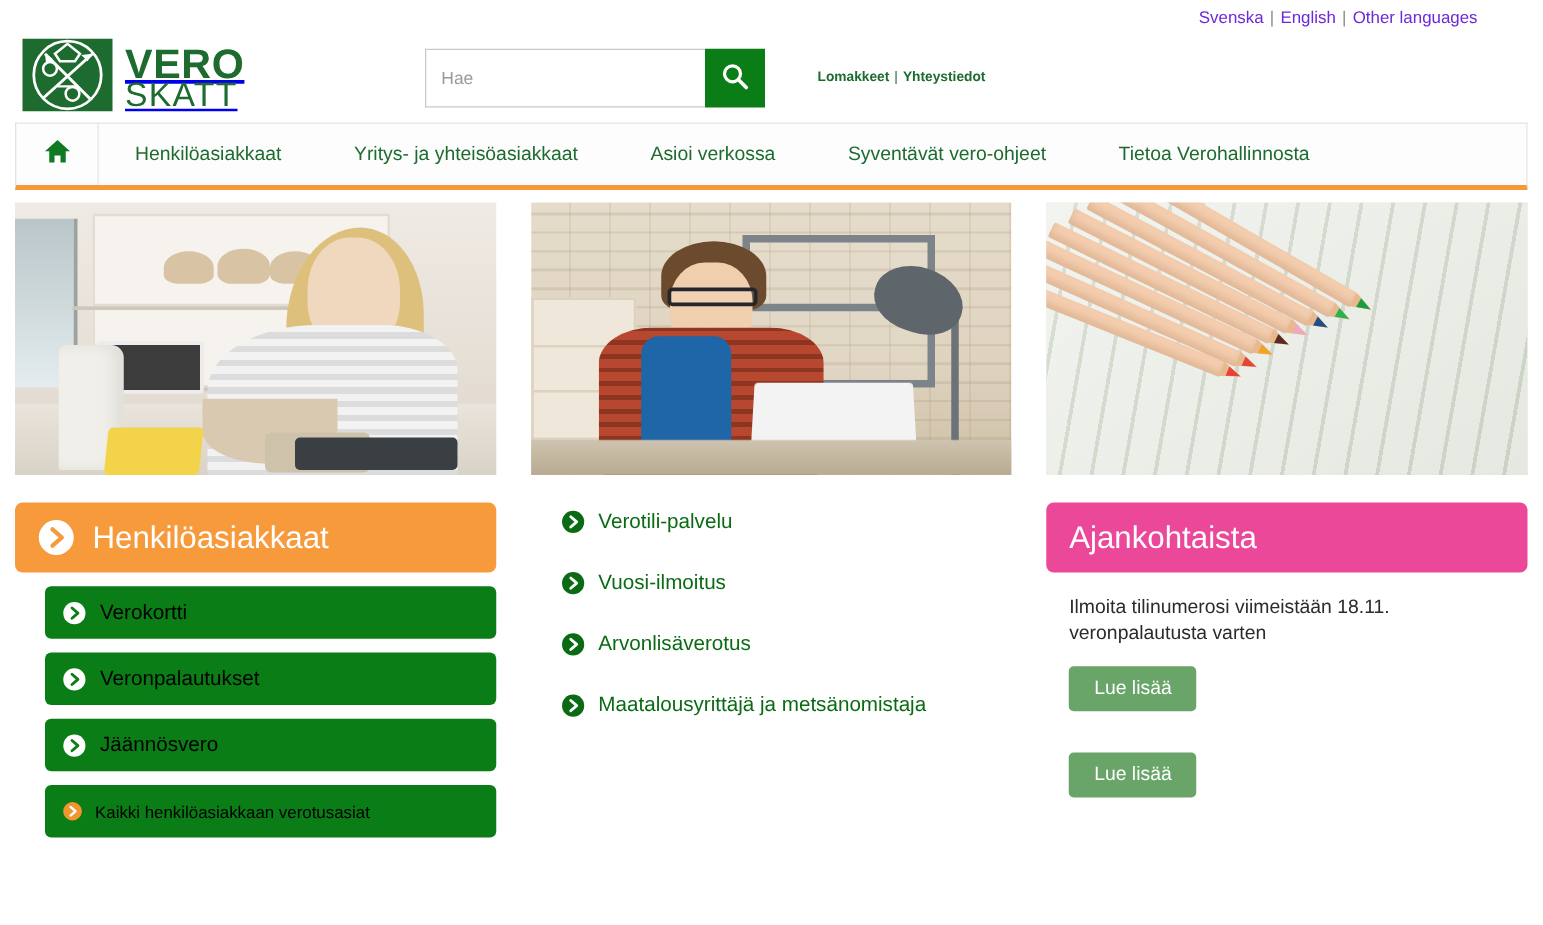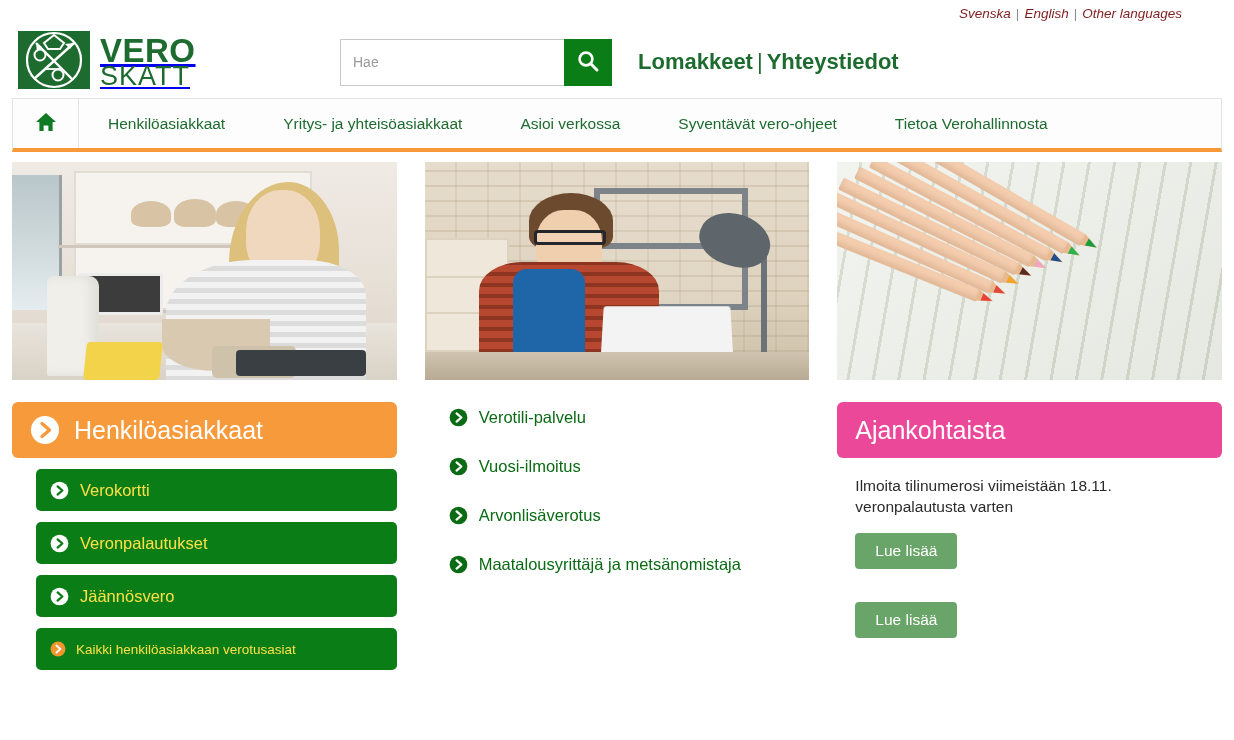--- a/index.html
+++ b/index.html
@@ -16,23 +16,22 @@
   
   .lang-bar {
     height: 26px;
     display: flex;
     justify-content: flex-end;
     align-items: center;
     padding-right: 52px;
     font-size: 13.5px;
   }
   .lang-bar a {
-    color: #7f1d1d;
+    color: #6d28d9;
     text-decoration: none;
-    font-style: italic;
   }
   .lang-sep {
     color: #8a8a8a;
     margin: 0 5px;
   }
 
   
   .header {
     height: 72px;
     display: flex;
@@ -91,22 +90,22 @@
     height: 47px;
     background: #0a7d16;
     border: none;
     cursor: pointer;
     display: flex;
     align-items: center;
     justify-content: center;
   }
 
   .header-links {
-    margin-left: 26px;
-    font-size: 22px;
+    margin-left: 42px;
+    font-size: 11px;
     color: #1d6b2f;
     white-space: nowrap;
   }
   .header-links a { color: #1d6b2f; text-decoration: none; font-weight: bold; }
   .header-links .sep { color: #1d6b2f; margin: 0 4px; font-weight: normal; }
 
   
   .nav {
     margin: 0 12px;
     height: 54px;
@@ -331,21 +330,21 @@
 
   
   .btn-green {
     display: flex;
     align-items: center;
     height: 42px;
     margin: 11px 0 0 24px;
     background: #0a7d16;
     border-radius: 5px;
     padding-left: 14px;
-    color: #fde047;
+    color: #000000;
     font-size: 16.5px;
     text-decoration: none;
     cursor: pointer;
   }
   .btn-green .label { margin-left: 11px; }
   .btn-green.small .label { font-size: 13.5px; margin-left: 10px; }
 
   
   .link-row {
     display: flex;

